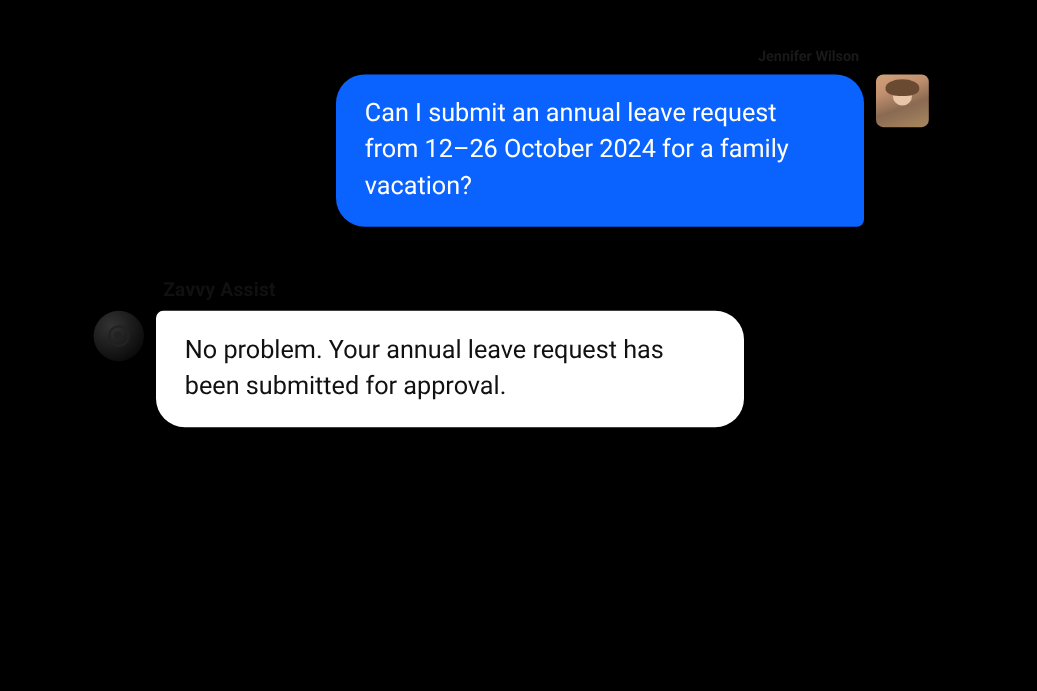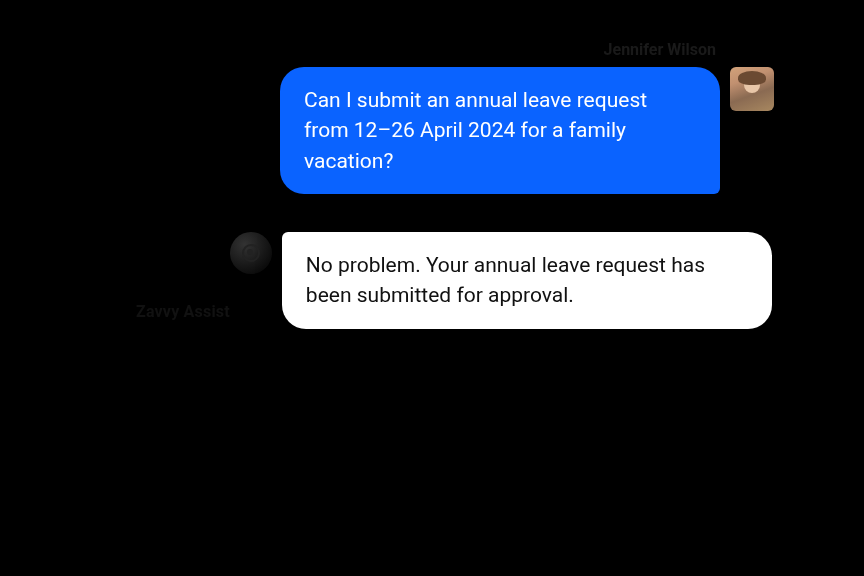--- a/index.html
+++ b/index.html
@@ -14,21 +14,21 @@
   .user-block {
     position: absolute;
     top: 40px;
     right: 90px;
     display: flex;
     flex-direction: column;
     align-items: flex-end;
   }
   .user-name {
     color: #1a1a1a;
-    font-size: 16px;
+    font-size: 12px;
     font-weight: 700;
     margin-bottom: 8px;
     margin-right: 58px;
   }
   .user-row {
     display: flex;
     align-items: flex-start;
     gap: 10px;
   }
   .user-bubble {
@@ -64,21 +64,22 @@
     top: 4px; left: 8px;
     width: 28px; height: 14px;
     border-radius: 50% 50% 40% 40%;
     background: #6b4a32;
   }
   .bot-block {
     position: absolute;
     top: 232px;
     left: 78px;
     display: flex;
-    align-items: flex-end;
+    flex-direction: column;
+    align-items: flex-start;
   }
   .bot-name {
     color: #111;
     font-size: 16px;
     font-weight: 700;
     margin-bottom: 8px;
     margin-left: 58px;
     letter-spacing: 0.2px;
   }
   .bot-row {
@@ -129,21 +130,21 @@
   .bot-bubble.secondary {
     border-radius: 24px;
   }
 </style>
 </head>
 <body>
 
 <div class="user-block">
   <div class="user-name">Jennifer Wilson</div>
   <div class="user-row">
-    <div class="user-bubble">Can I submit an annual leave request from 12–26 April 2024 for a family vacation?</div>
+    <div class="user-bubble">Can I submit an annual leave request from 12–26 October 2024 for a family vacation?</div>
     <div class="avatar"></div>
   </div>
 </div>
 
 <div class="bot-block">
   <div class="bot-name">Zavvy Assist</div>
   <div class="bot-row">
     <div class="bot-icon">
       <div class="bot-icon-inner"></div>
     </div>

